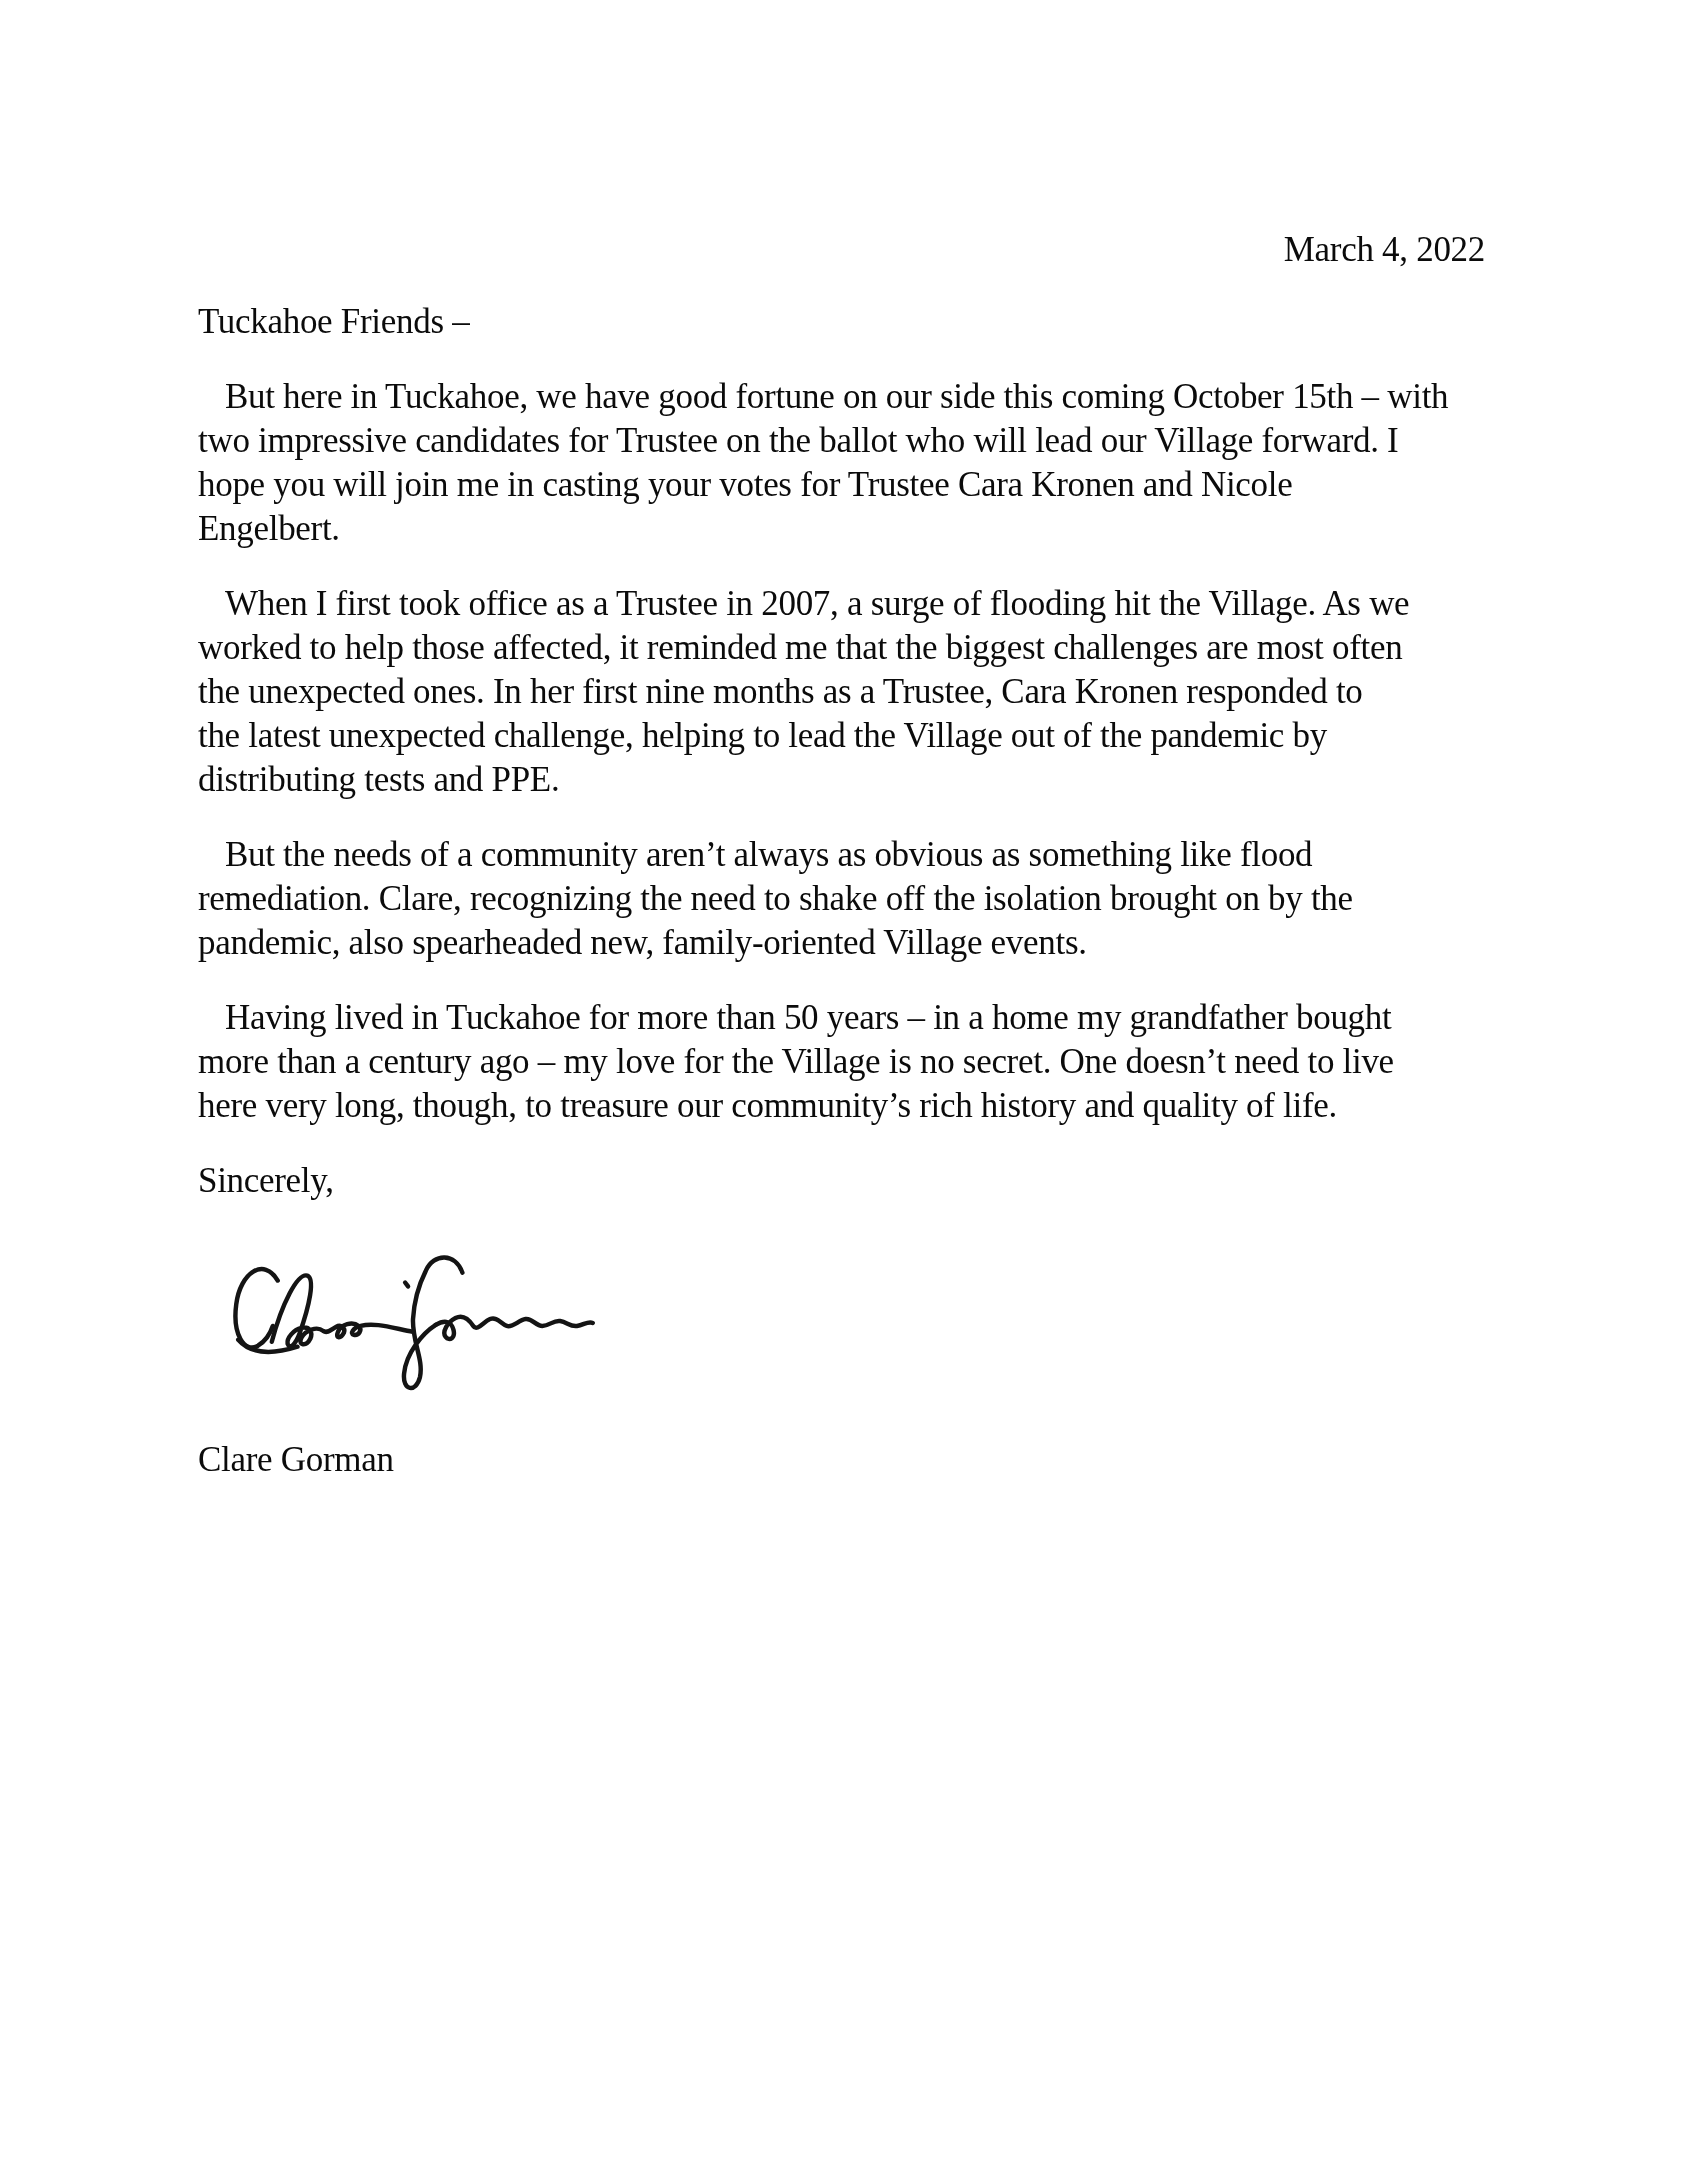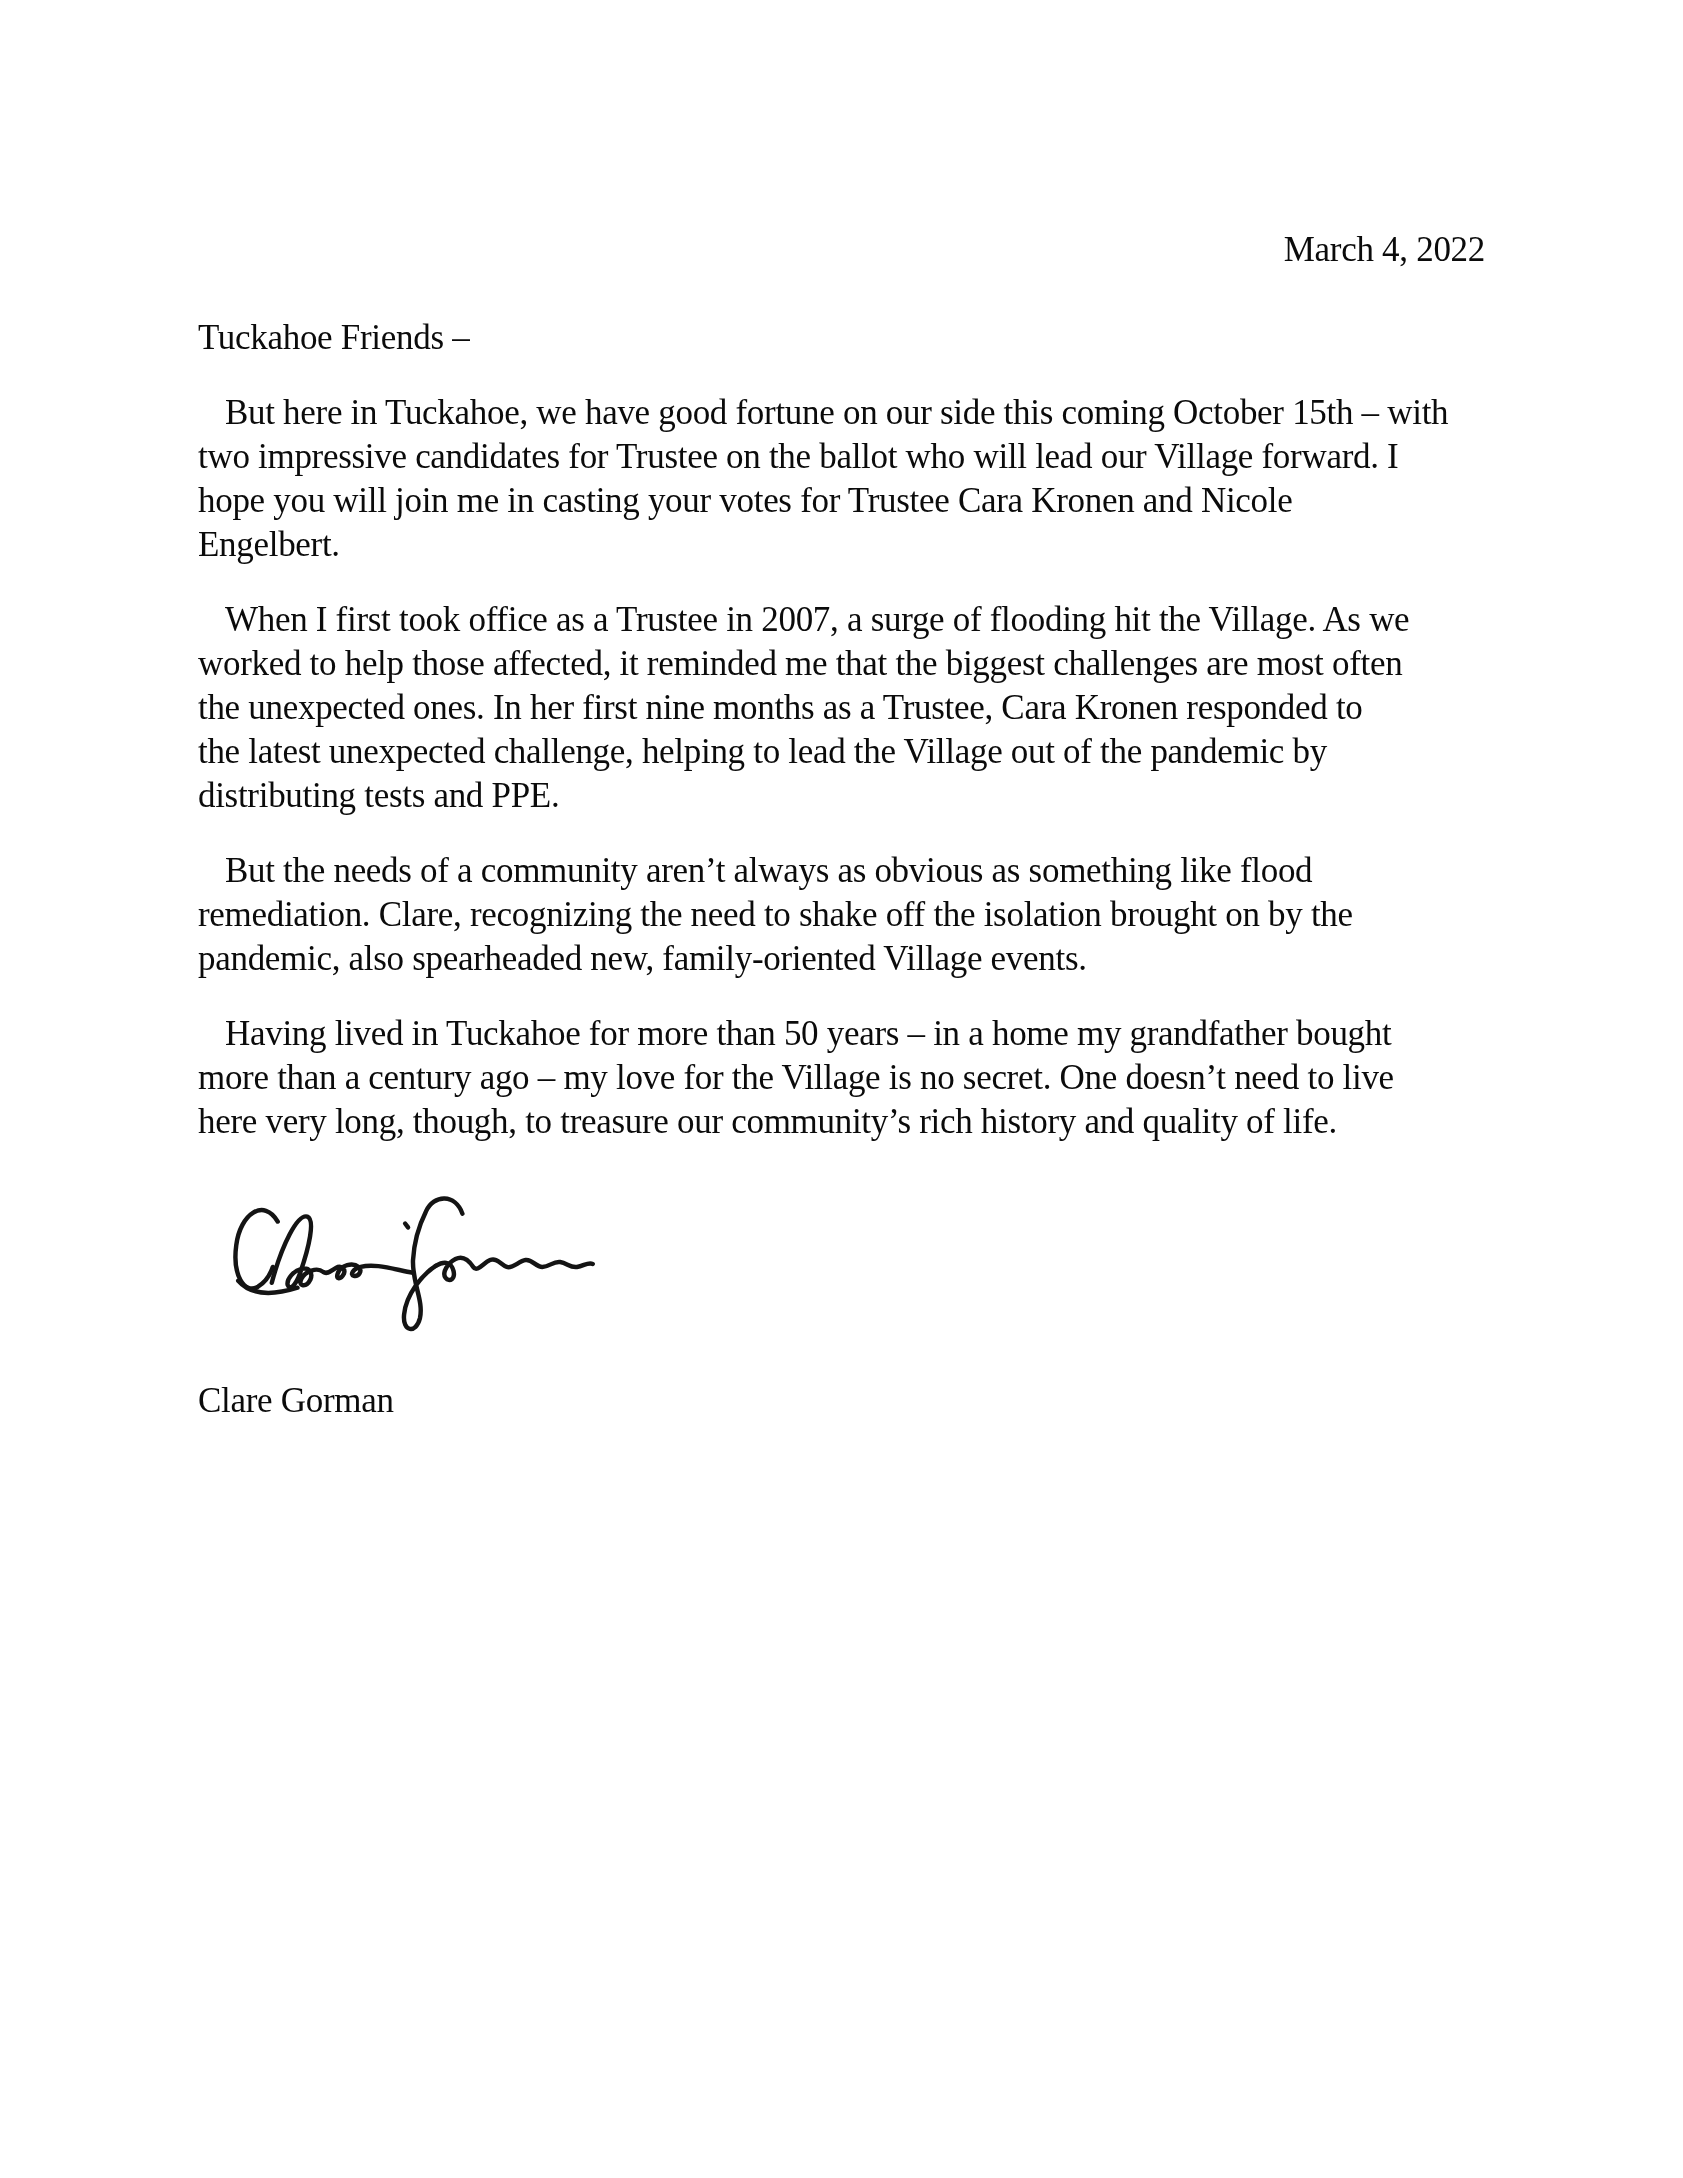--- a/index.html
+++ b/index.html
@@ -19,21 +19,21 @@
     line-height: 44px;
     letter-spacing: -0.3px;
     color: #0b0b0b;
     overflow: hidden;
   }
   .date-line {
     text-align: right;
     white-space: pre;
   }
   .salutation {
-    margin-top: 44px;
+    margin-top: 28px;
     white-space: pre;
   }
   p.para {
     margin: 31px 0 0 0;
     text-indent: 27px;
     white-space: pre;
   }
   p.para.first {
     margin-top: 114px;
   }
@@ -75,20 +75,21 @@
 the unexpected ones. In her first nine months as a Trustee, Cara Kronen responded to
 the latest unexpected challenge, helping to lead the Village out of the pandemic by
 distributing tests and PPE.</p>
   <p class="para">But the needs of a community aren’t always as obvious as something like flood
 remediation. Clare, recognizing the need to shake off the isolation brought on by the
 pandemic, also spearheaded new, family-oriented Village events.</p>
   <p class="para">Having lived in Tuckahoe for more than 50 years – in a home my grandfather bought
 more than a century ago – my love for the Village is no secret. One doesn’t need to live
 here very long, though, to treasure our community’s rich history and quality of life.</p>
 
+  <div class="closing">Sincerely,</div>
 
   <div class="signature-wrap">
     <svg viewBox="0 0 380 160" xmlns="http://www.w3.org/2000/svg">
       <g fill="none" stroke="#141414" stroke-width="4.5" stroke-linecap="round" stroke-linejoin="round">
 
         <path d="M 52,38 C 38,14 14,30 10,62 C 6,92 18,112 32,104 C 40,99 45,90 47,84"></path>
 
         <path d="M 12,98 C 26,114 50,112 72,105"></path>
 
         <path d="M 46,100 C 56,62 72,30 82,33 C 90,36 84,64 74,92 C 70,103 64,108 62,102 C 61,96 68,88 76,86 C 84,84 88,90 85,97 C 81,105 72,104 76,96 C 80,88 92,84 98,89 C 102,92 106,88 111,85 C 116,82 121,86 119,91 C 116,97 110,97 113,90 C 116,82 128,79 134,84 C 138,88 134,94 129,93 C 125,92 128,86 136,84 C 150,80 168,86 189,90"></path>

